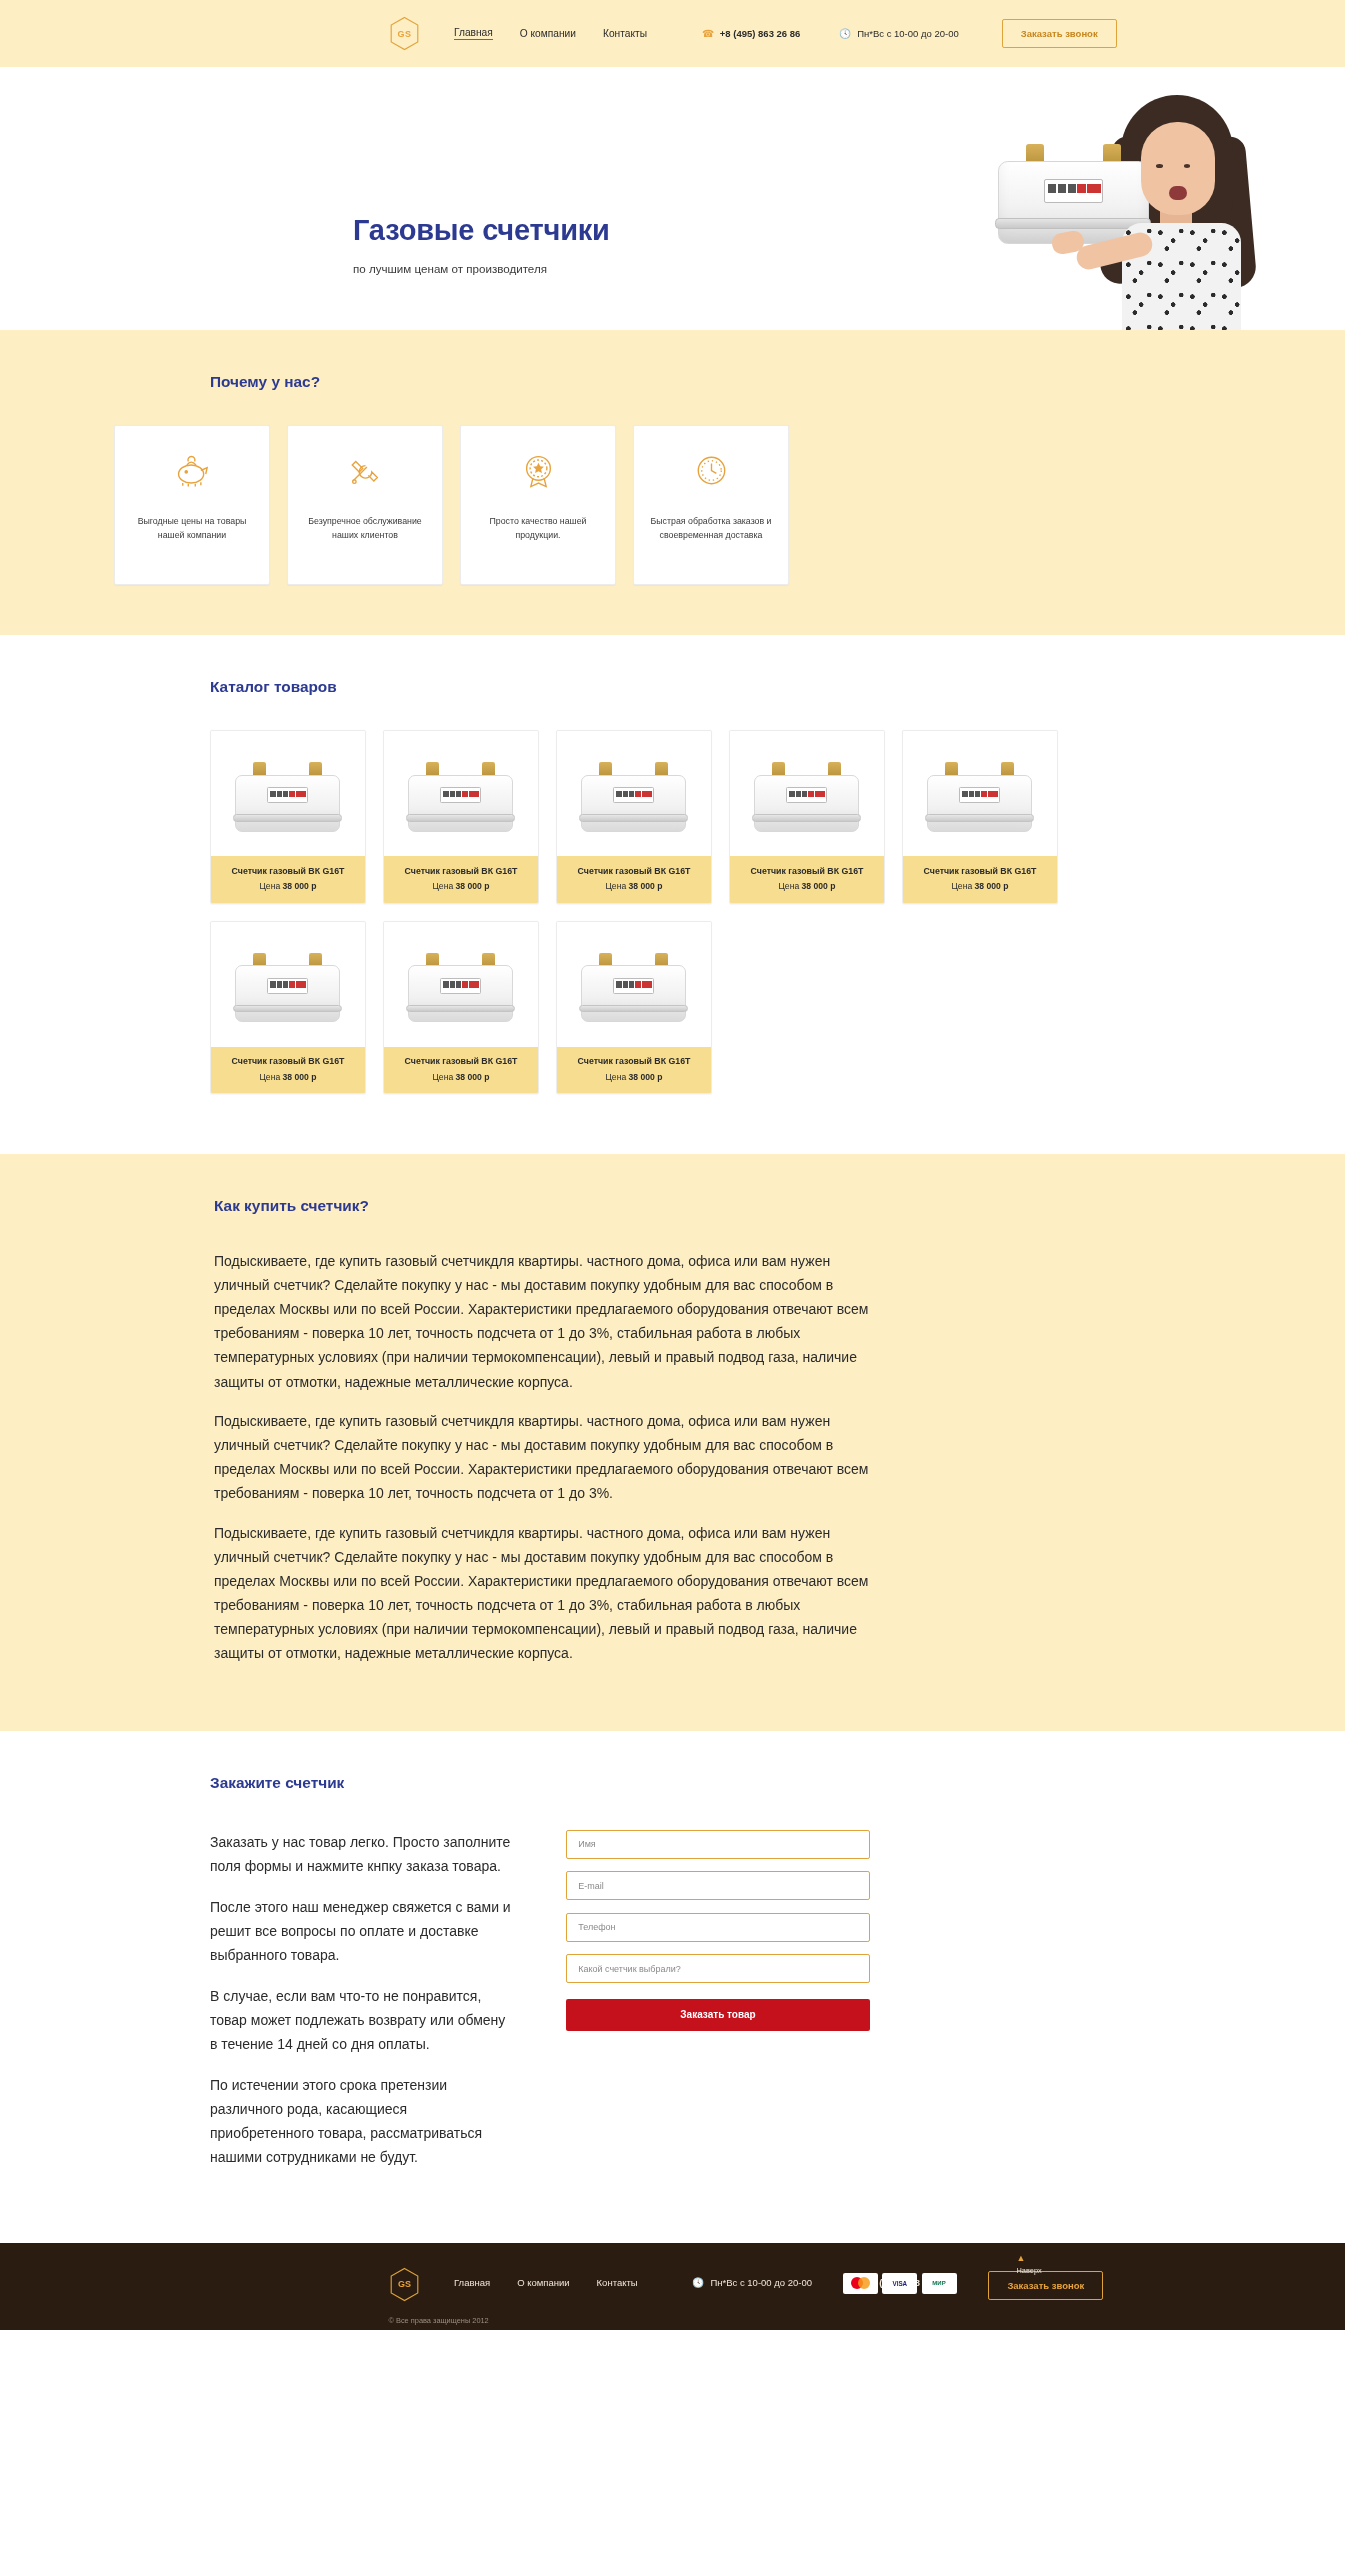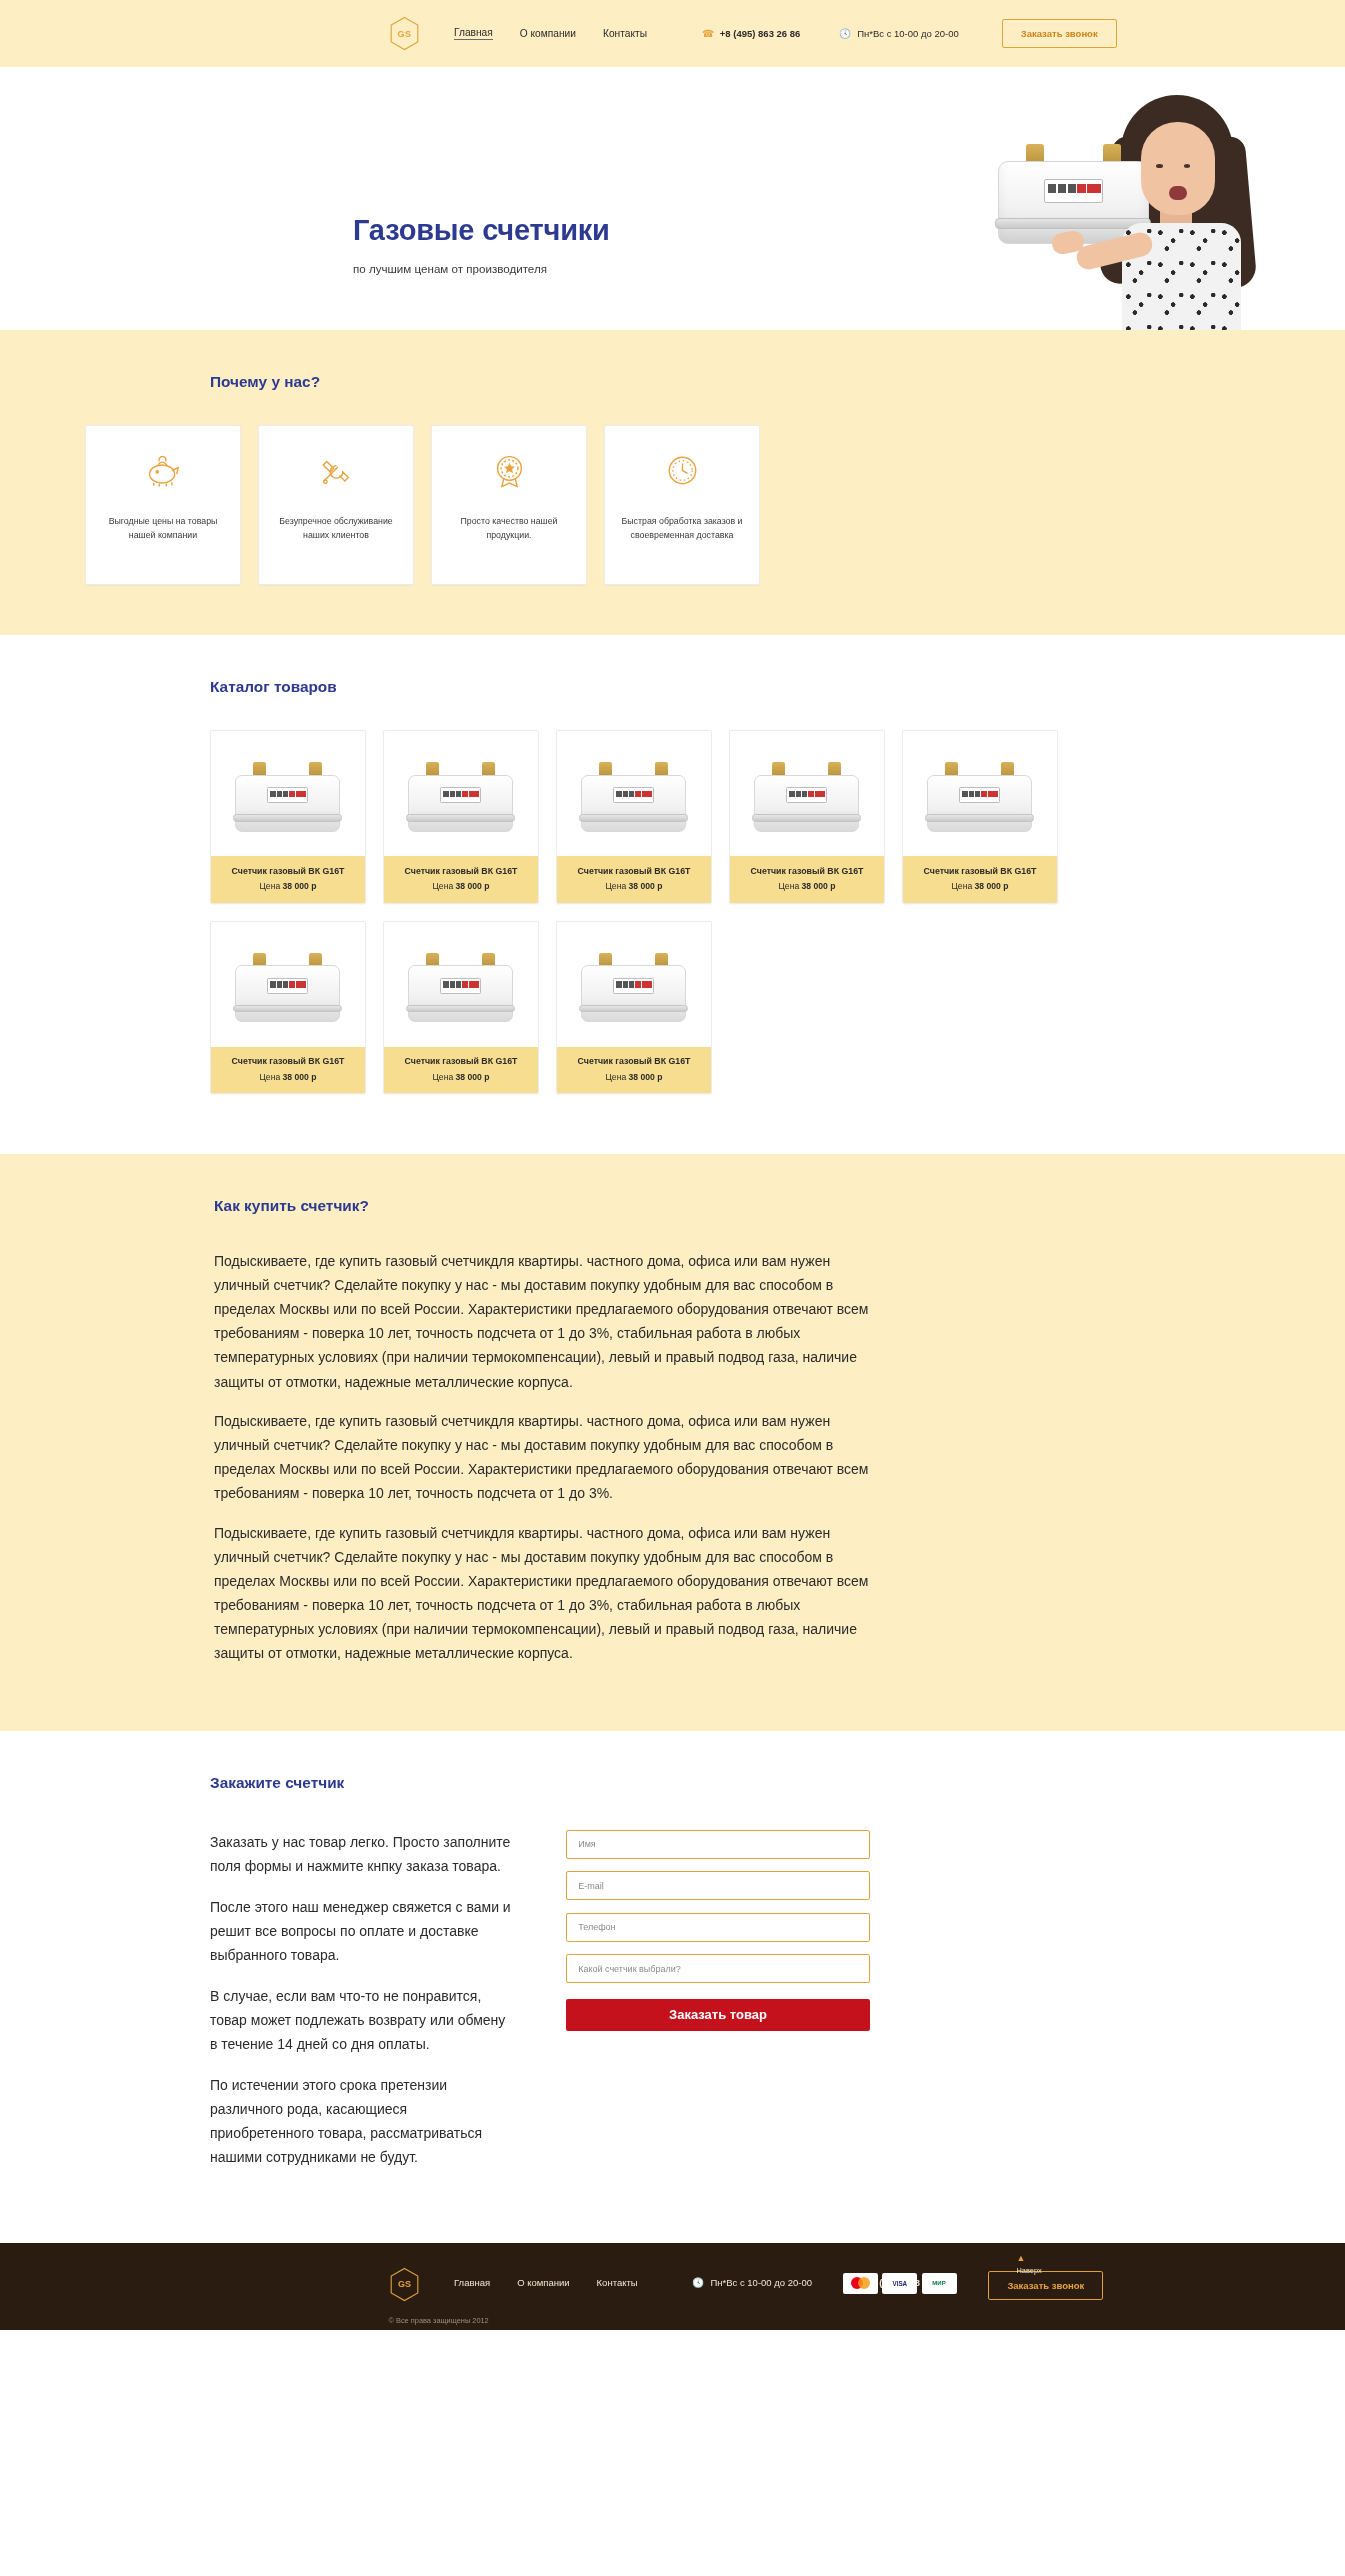--- a/index.html
+++ b/index.html
@@ -161,21 +161,21 @@
   .meter .pipe.l { left:28px; }
   .meter .pipe.r { left:105px; }
 
   
   .why { background:#fdeec4; padding:43px 0 50px; }
   .sec-title {
     font-size:15.4px; color:#2c3a91; font-weight:bold;
     padding-left:210px; margin-bottom:34px;
   }
   .cards {
-    display:flex; gap:17px; padding-left:85px;
+    display:flex; gap:17px; padding-left:114px;
   }
   .card {
     width:156px; height:160px;
     background:#fff; border:0.7px solid #ececec;
     border-radius:2.1px;
     display:flex; flex-direction:column; align-items:center;
     padding:27px 14px 0;
     box-shadow:0 0.7px 1.4px rgba(0,0,0,0.04);
   }
   .card .ic { color:#e8a33d; margin-bottom:25px; }
@@ -251,21 +251,21 @@
     display:block; width:304px; height:29px;
     border:1.1px solid #e0a33a; border-radius:2.1px;
     margin-bottom:12.6px; padding:0 11.2px;
     font-family:"Liberation Sans", sans-serif;
     font-size:9px; color:#555; outline:none; background:#fff;
   }
   .order-right input::placeholder { color:#8a8a8a; }
   .btn-submit {
     width:304px; height:32px;
     background:#c4111c; color:#fff; border:none; border-radius:2.1px;
-    font-size:13px; font-weight:bold; cursor:pointer;
+    font-size:10px; font-weight:bold; cursor:pointer;
     font-family:"Liberation Sans", sans-serif;
     margin-top:2.8px;
   }
 
   
   .footer { background:#2a1c10; color:#efe6d8; padding:24px 0 28px; position:relative; }
   .footer-inner { width:1079px; margin:0 auto; padding-left:256px; display:flex; align-items:flex-start; }
   .f-logo { width:31px; height:35px; position:relative; display:flex; align-items:center; justify-content:center; flex:none; }
   .f-logo svg { position:absolute; top:0; left:0; }
   .f-logo span { position:relative; z-index:2; font-size:9px; font-weight:bold; color:#e8a33d; }

